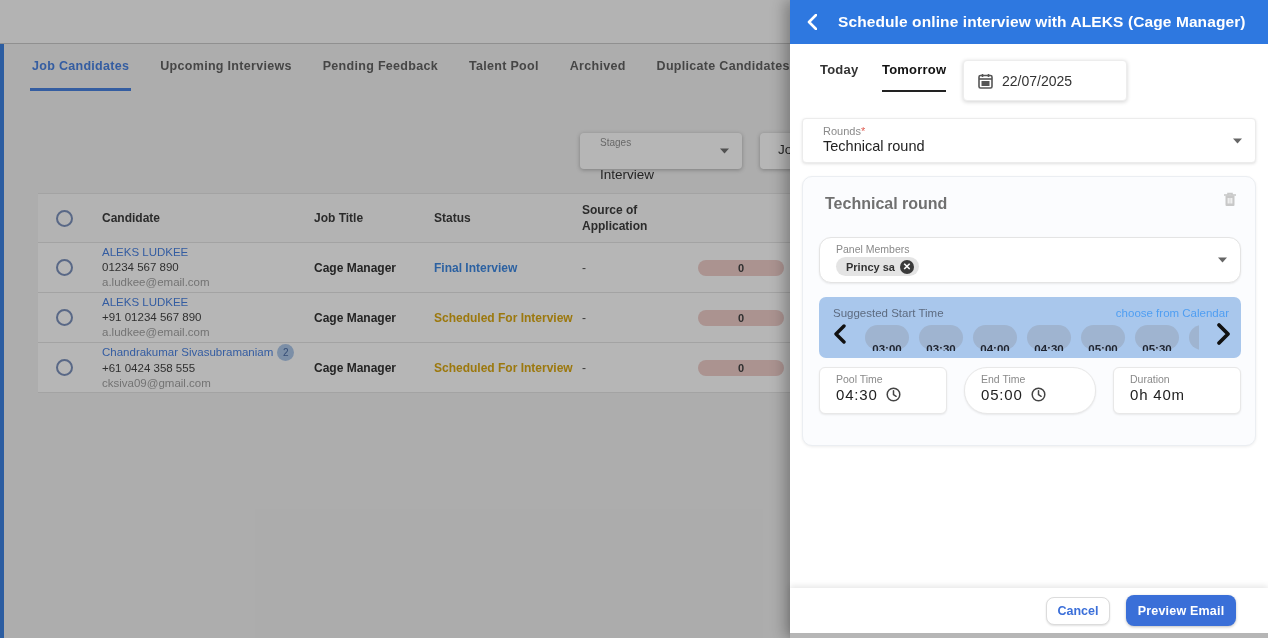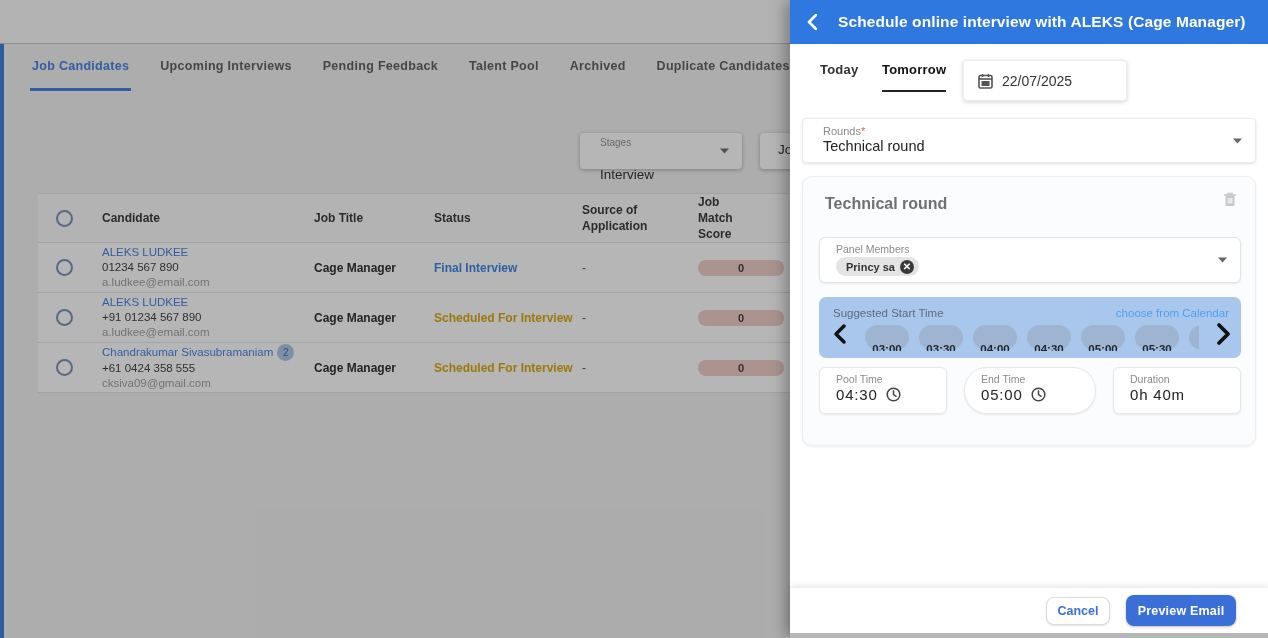--- a/index.html
+++ b/index.html
@@ -75,21 +75,21 @@
   .rounds-label { font-size:11px; color:#8a8a8a; }
   .req { color:#e06055; }
   .rounds-value { font-size:14.5px; color:#222; margin-top:1px; }
 
   .round-card { position:absolute; left:12px; top:176px; width:454px; height:270px; background:#fbfcfe;
                 border:1px solid #ebeef2; border-radius:10px; box-shadow:0 1px 3px rgba(0,0,0,.07); }
   .round-title { position:absolute; left:22px; top:18px; font-size:16px; font-weight:bold; color:#707070; }
   .trash { position:absolute; right:18px; top:14px; cursor:pointer; }
 
   .panel-box { position:absolute; left:16px; top:60px; width:422px; height:46px; background:#fff;
-               border:1px solid #e4e4e4; border-radius:6px; box-shadow:0 1px 2px rgba(0,0,0,.08);
+               border:1px solid #e4e4e4; border-radius:12px; box-shadow:0 1px 2px rgba(0,0,0,.08);
                padding:5px 14px 0 16px; cursor:pointer; }
   .panel-label { font-size:10.5px; color:#8a8a8a; }
   .chip { display:inline-flex; align-items:center; gap:5px; background:#e4e4e4; border-radius:12px;
           height:19px; padding:0 5px 0 10px; margin-top:2px; font-size:11px; color:#333; font-weight:bold; }
   .chip-x { width:14px; height:14px; background:#3a3a3a; color:#fff; border-radius:50%; font-size:10px;
             line-height:14px; text-align:center; cursor:pointer; font-weight:bold; }
 
   .suggested { position:absolute; left:16px; top:120px; width:422px; height:61px; background:#a9c7ec;
                border-radius:7px; }
   .sug-label { position:absolute; left:14px; top:10px; font-size:11.5px; color:#5d6b80; }
@@ -153,21 +153,20 @@
 
     <div class="table">
       <div class="t-head">
         <div>
             <div class="radio"></div>
           </div>
         <div class="hcell">Candidate</div>
         <div class="hcell">Job Title</div>
         <div class="hcell">Status</div>
         <div class="hcell" style="max-width:96px;">Source of Application</div>
-        <div class="hcell" style="max-width:70px;">Job Match Score</div>
       </div>
 
       <div class="t-row">
         <div>
             <div class="radio"></div>
           </div>
         <div class="cand">
           <div><span class="name">ALEKS LUDKEE</span></div>
           <div class="phone">01234 567 890</div>
           <div class="email">a.ludkee@email.com</div>

